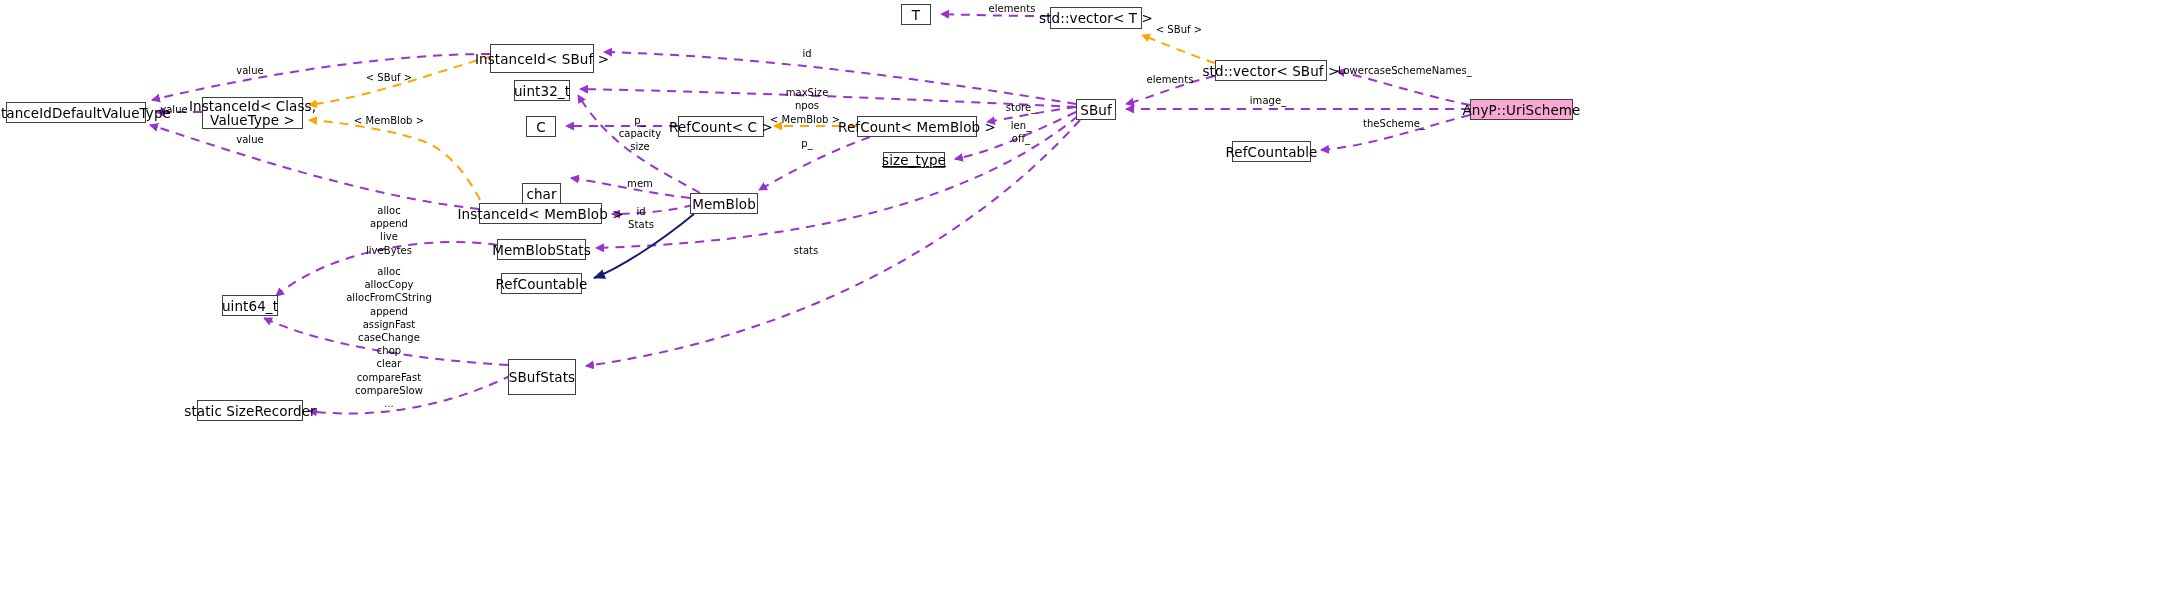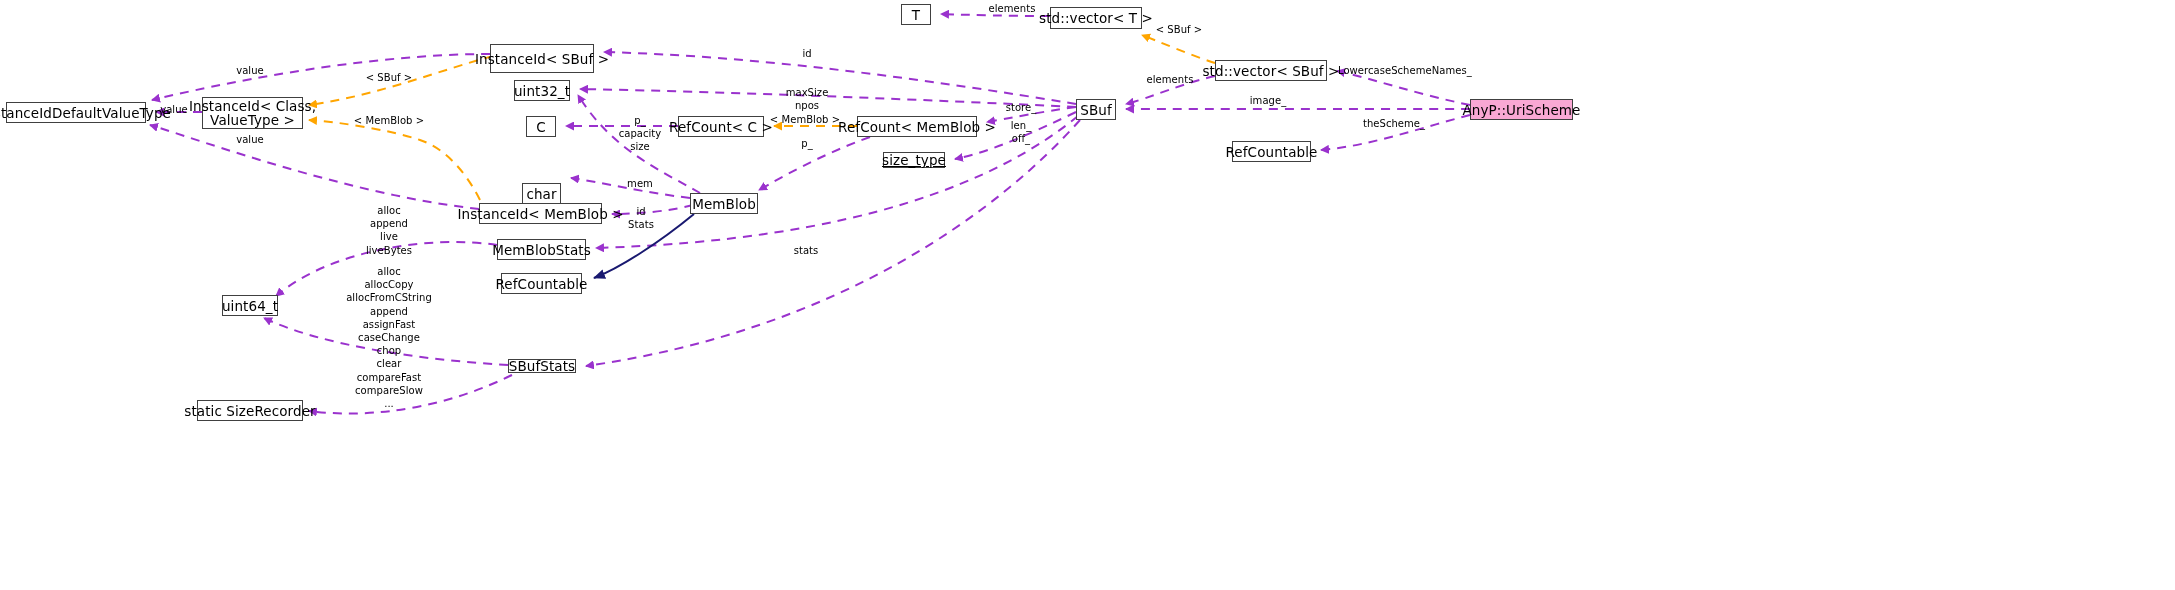--- a/index.html
+++ b/index.html
@@ -130,21 +130,21 @@
   <div class="node" style="left:522px;top:167px;width:39px;height:21px;margin-top:16px;">char</div>
 
   <div class="node" style="left:479px;top:203px;width:123px;height:21px;">InstanceId&lt; MemBlob &gt;</div>
 
   <div class="node" style="left:497px;top:239px;width:89px;height:21px;">MemBlobStats</div>
 
   <div class="node" style="left:501px;top:273px;width:81px;height:21px;">RefCountable</div>
 
   <div class="node" style="left:222px;top:295px;width:56px;height:21px;">uint64_t</div>
 
-  <div class="node" style="left:508px;top:359px;width:68px;height:14px;">SBufStats</div>
+  <div class="node" style="left:508px;top:359px;width:68px;height:36px;">SBufStats</div>
 
   <div class="node" style="left:197px;top:400px;width:106px;height:21px;">static SizeRecorder</div>
 
   <div class="node" style="left:678px;top:116px;width:86px;height:21px;">RefCount&lt; C &gt;</div>
 
   <div class="node" style="left:690px;top:193px;width:68px;height:21px;text-align:center;">MemBlob</div>
 
   <div class="node" style="left:857px;top:116px;width:120px;height:21px;">RefCount&lt; MemBlob &gt;</div>
 
   <div class="node" style="left:883px;top:152px;width:62px;height:16px;text-decoration:underline;">size_type</div>

